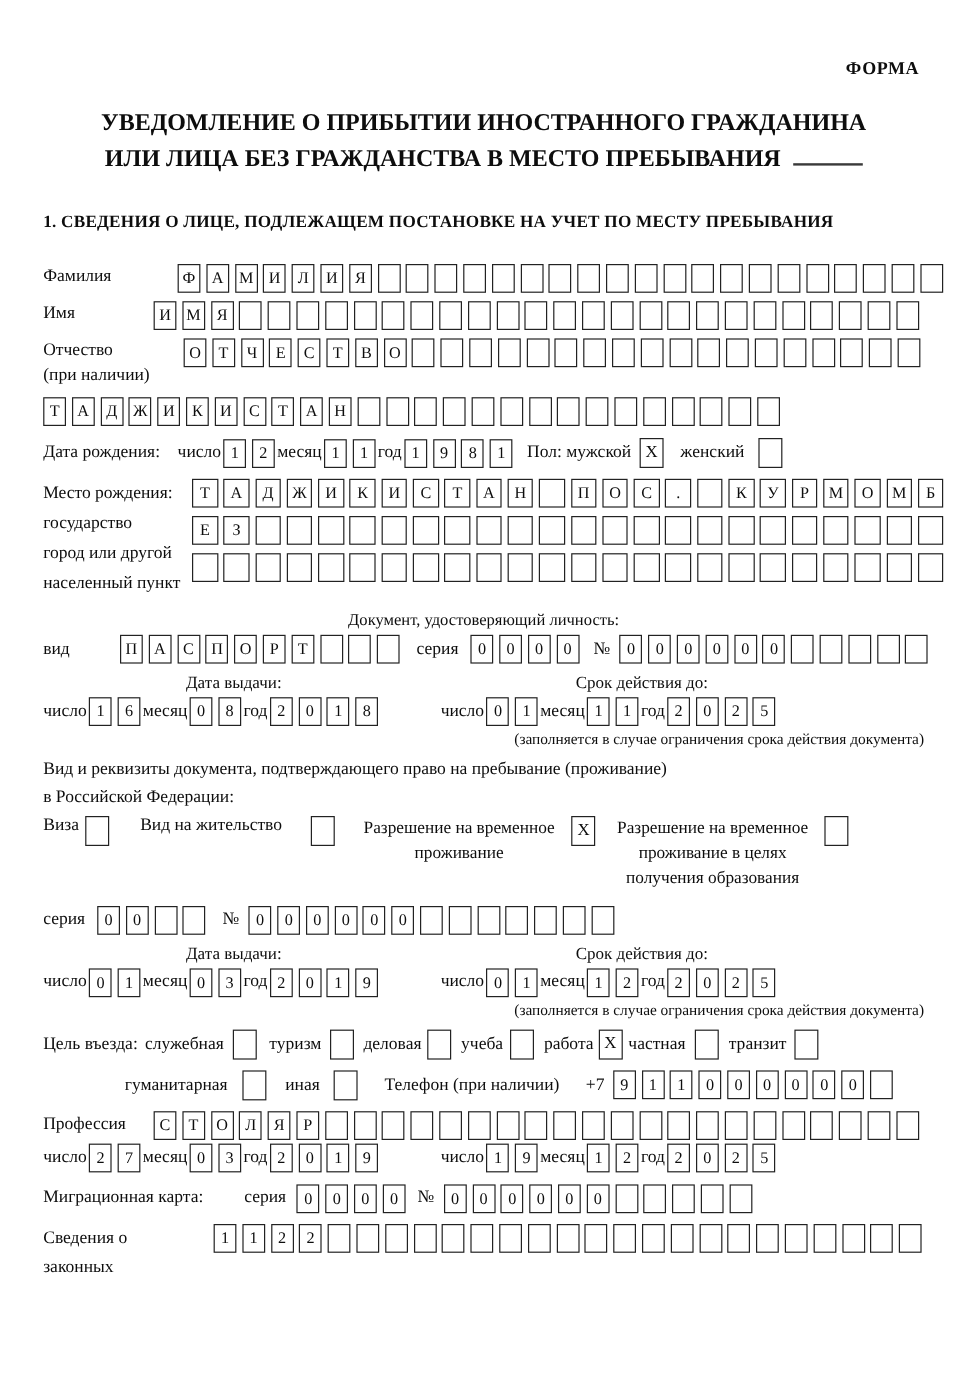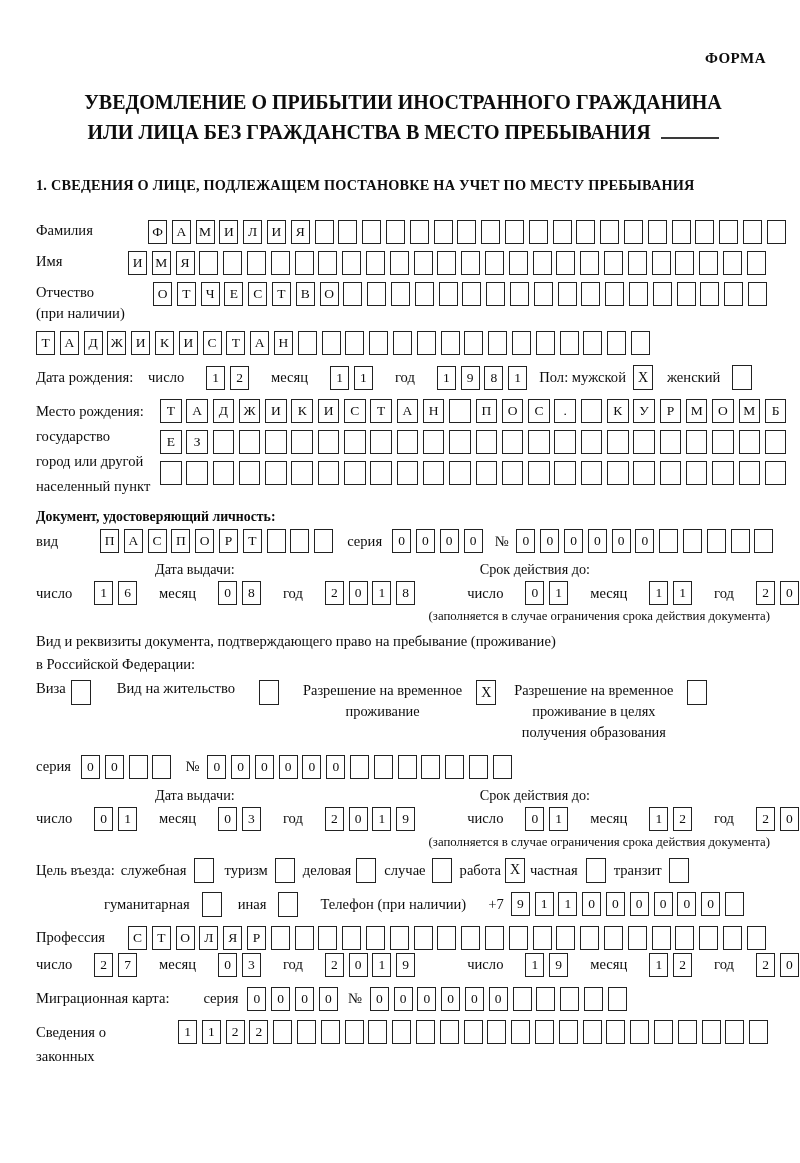--- a/index.html
+++ b/index.html
@@ -41,24 +41,24 @@
   .wide .cell { width: 21.5px; }
   .stack { display: flex; flex-direction: column; gap: 7px; }
 
   .cbx {
     width: 20px; height: 25px; flex: none;
     border: 1.7px solid #222;
     display: flex; align-items: center; justify-content: center;
     font-size: 14px; background: #fff;
   }
 
-  .doc-head { font-weight: bold; font-size: 13.8px; margin-top: 10px; }
+  .doc-head { text-align: center; font-weight: normal; font-size: 13.8px; margin-top: 10px; }
   .date-heads { display: flex; font-size: 14.2px; margin-top: 8px; }
   .date-line { display: flex; align-items: center; margin-top: 3px; }
-  .dg { display: flex; align-items: center; gap: 22px; }
+  .dg { display: flex; align-items: center; gap: 2px; }
   .dlbl { font-size: 14.6px; flex: none; }
   .note { text-align: right; font-size: 12.8px; margin-top: 4px; }
   .plain { font-size: 14.6px; line-height: 1.55; }
   .optlbl { font-size: 14.4px; text-align: center; line-height: 1.45; }
 </style>
 </head>
 <body>
 
 <div class="page">
 
@@ -501,21 +501,21 @@
   <div class="note">(заполняется в случае ограничения срока действия документа)</div>
 
   <div class="frow vcenter" style="margin-top:8px;">
     <span class="dlbl">Цель въезда:</span>
     <span class="dlbl" style="margin-left:6px;">служебная</span>
     <div class="cbx" style="margin-left:8px;"></div>
     <span class="dlbl" style="margin-left:10px;">туризм</span>
     <div class="cbx" style="margin-left:7px;"></div>
     <span class="dlbl" style="margin-left:8px;">деловая</span>
     <div class="cbx" style="margin-left:5px;"></div>
-    <span class="dlbl" style="margin-left:8px;">случае</span>
+    <span class="dlbl" style="margin-left:8px;">учеба</span>
     <div class="cbx" style="margin-left:6px;"></div>
     <span class="dlbl" style="margin-left:8px;">работа</span>
     <div class="cbx" style="margin-left:4px;">X</div>
     <span class="dlbl" style="margin-left:5px;">частная</span>
     <div class="cbx" style="margin-left:8px;"></div>
     <span class="dlbl" style="margin-left:8px;">транзит</span>
     <div class="cbx" style="margin-left:7px;"></div>
   </div>
 
   <div class="frow vcenter" style="margin-top:9px;">

